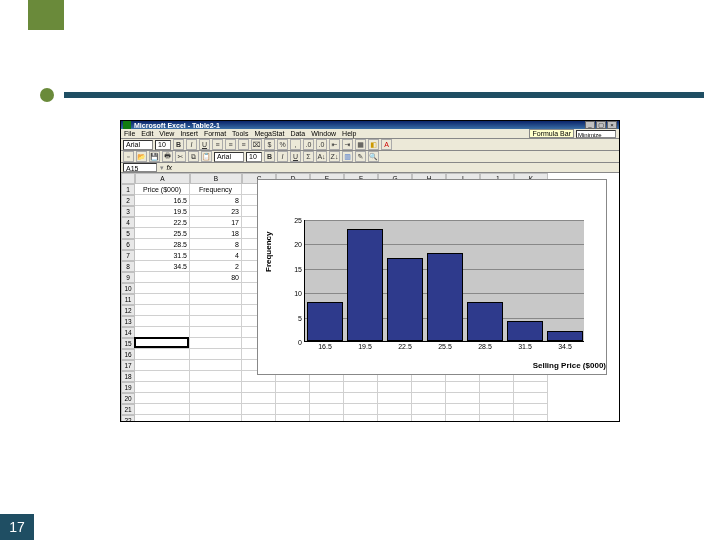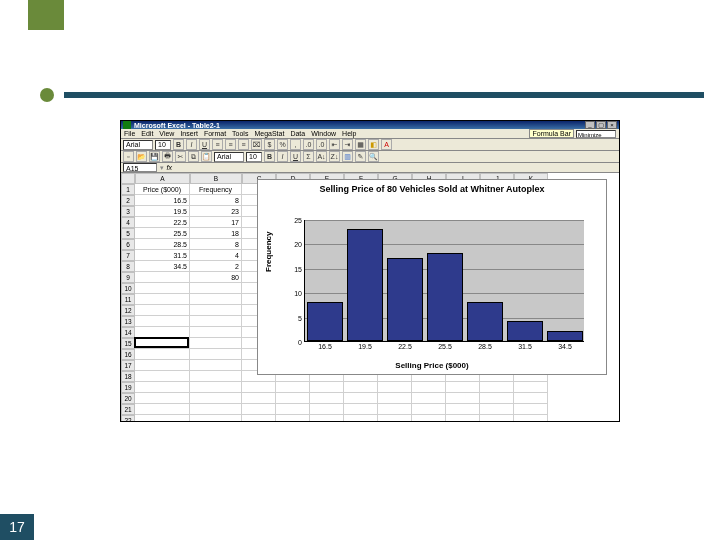--- a/index.html
+++ b/index.html
@@ -247,21 +247,21 @@
   .ylabel-rot {
     position:absolute;
     left:6px; top:92px;
     font-size:8px; font-weight:bold;
     transform: rotate(-90deg);
     transform-origin: left top;
   }
   .xlabel {
     position:absolute;
     left:0; right:0; bottom:4px;
-    text-align:center;
+    text-align:right;
     font-size:8px; font-weight:bold;
   }
   .ytick {
     position:absolute;
     right:100%;
     width:18px;
     text-align:right;
     font-size:7px;
     transform: translateY(-50%);
     padding-right:3px;
@@ -670,21 +670,20 @@
             <div class="ccell" style="left: 243px; top: 242px; width: 34px;"></div>
             <div class="ccell" style="left: 277px; top: 242px; width: 34px;"></div>
             <div class="ccell" style="left: 311px; top: 242px; width: 34px;"></div>
             <div class="ccell" style="left: 345px; top: 242px; width: 34px;"></div>
             <div class="ccell" style="left: 379px; top: 242px; width: 34px;"></div>
           </div>
 
         <div class="sel-cell" id="selbox" style="left: -1px; top: 164px; width: 55px; height: 11px;"></div>
 
         <div class="chartobj">
-          <div class="chart-title">Selling Price of 80 Vehicles Sold at Whitner Autoplex</div>
           <div class="ylabel-rot">Frequency</div>
           <div class="plot" id="plot">
               <div class="ytick" style="top: 122px;">0</div>
               <div class="gridline" style="top: 97.6px;"></div>
               <div class="ytick" style="top: 97.6px;">5</div>
               <div class="gridline" style="top: 73.2px;"></div>
               <div class="ytick" style="top: 73.2px;">10</div>
               <div class="gridline" style="top: 48.8px;"></div>
               <div class="ytick" style="top: 48.8px;">15</div>
               <div class="gridline" style="top: 24.4px;"></div>

